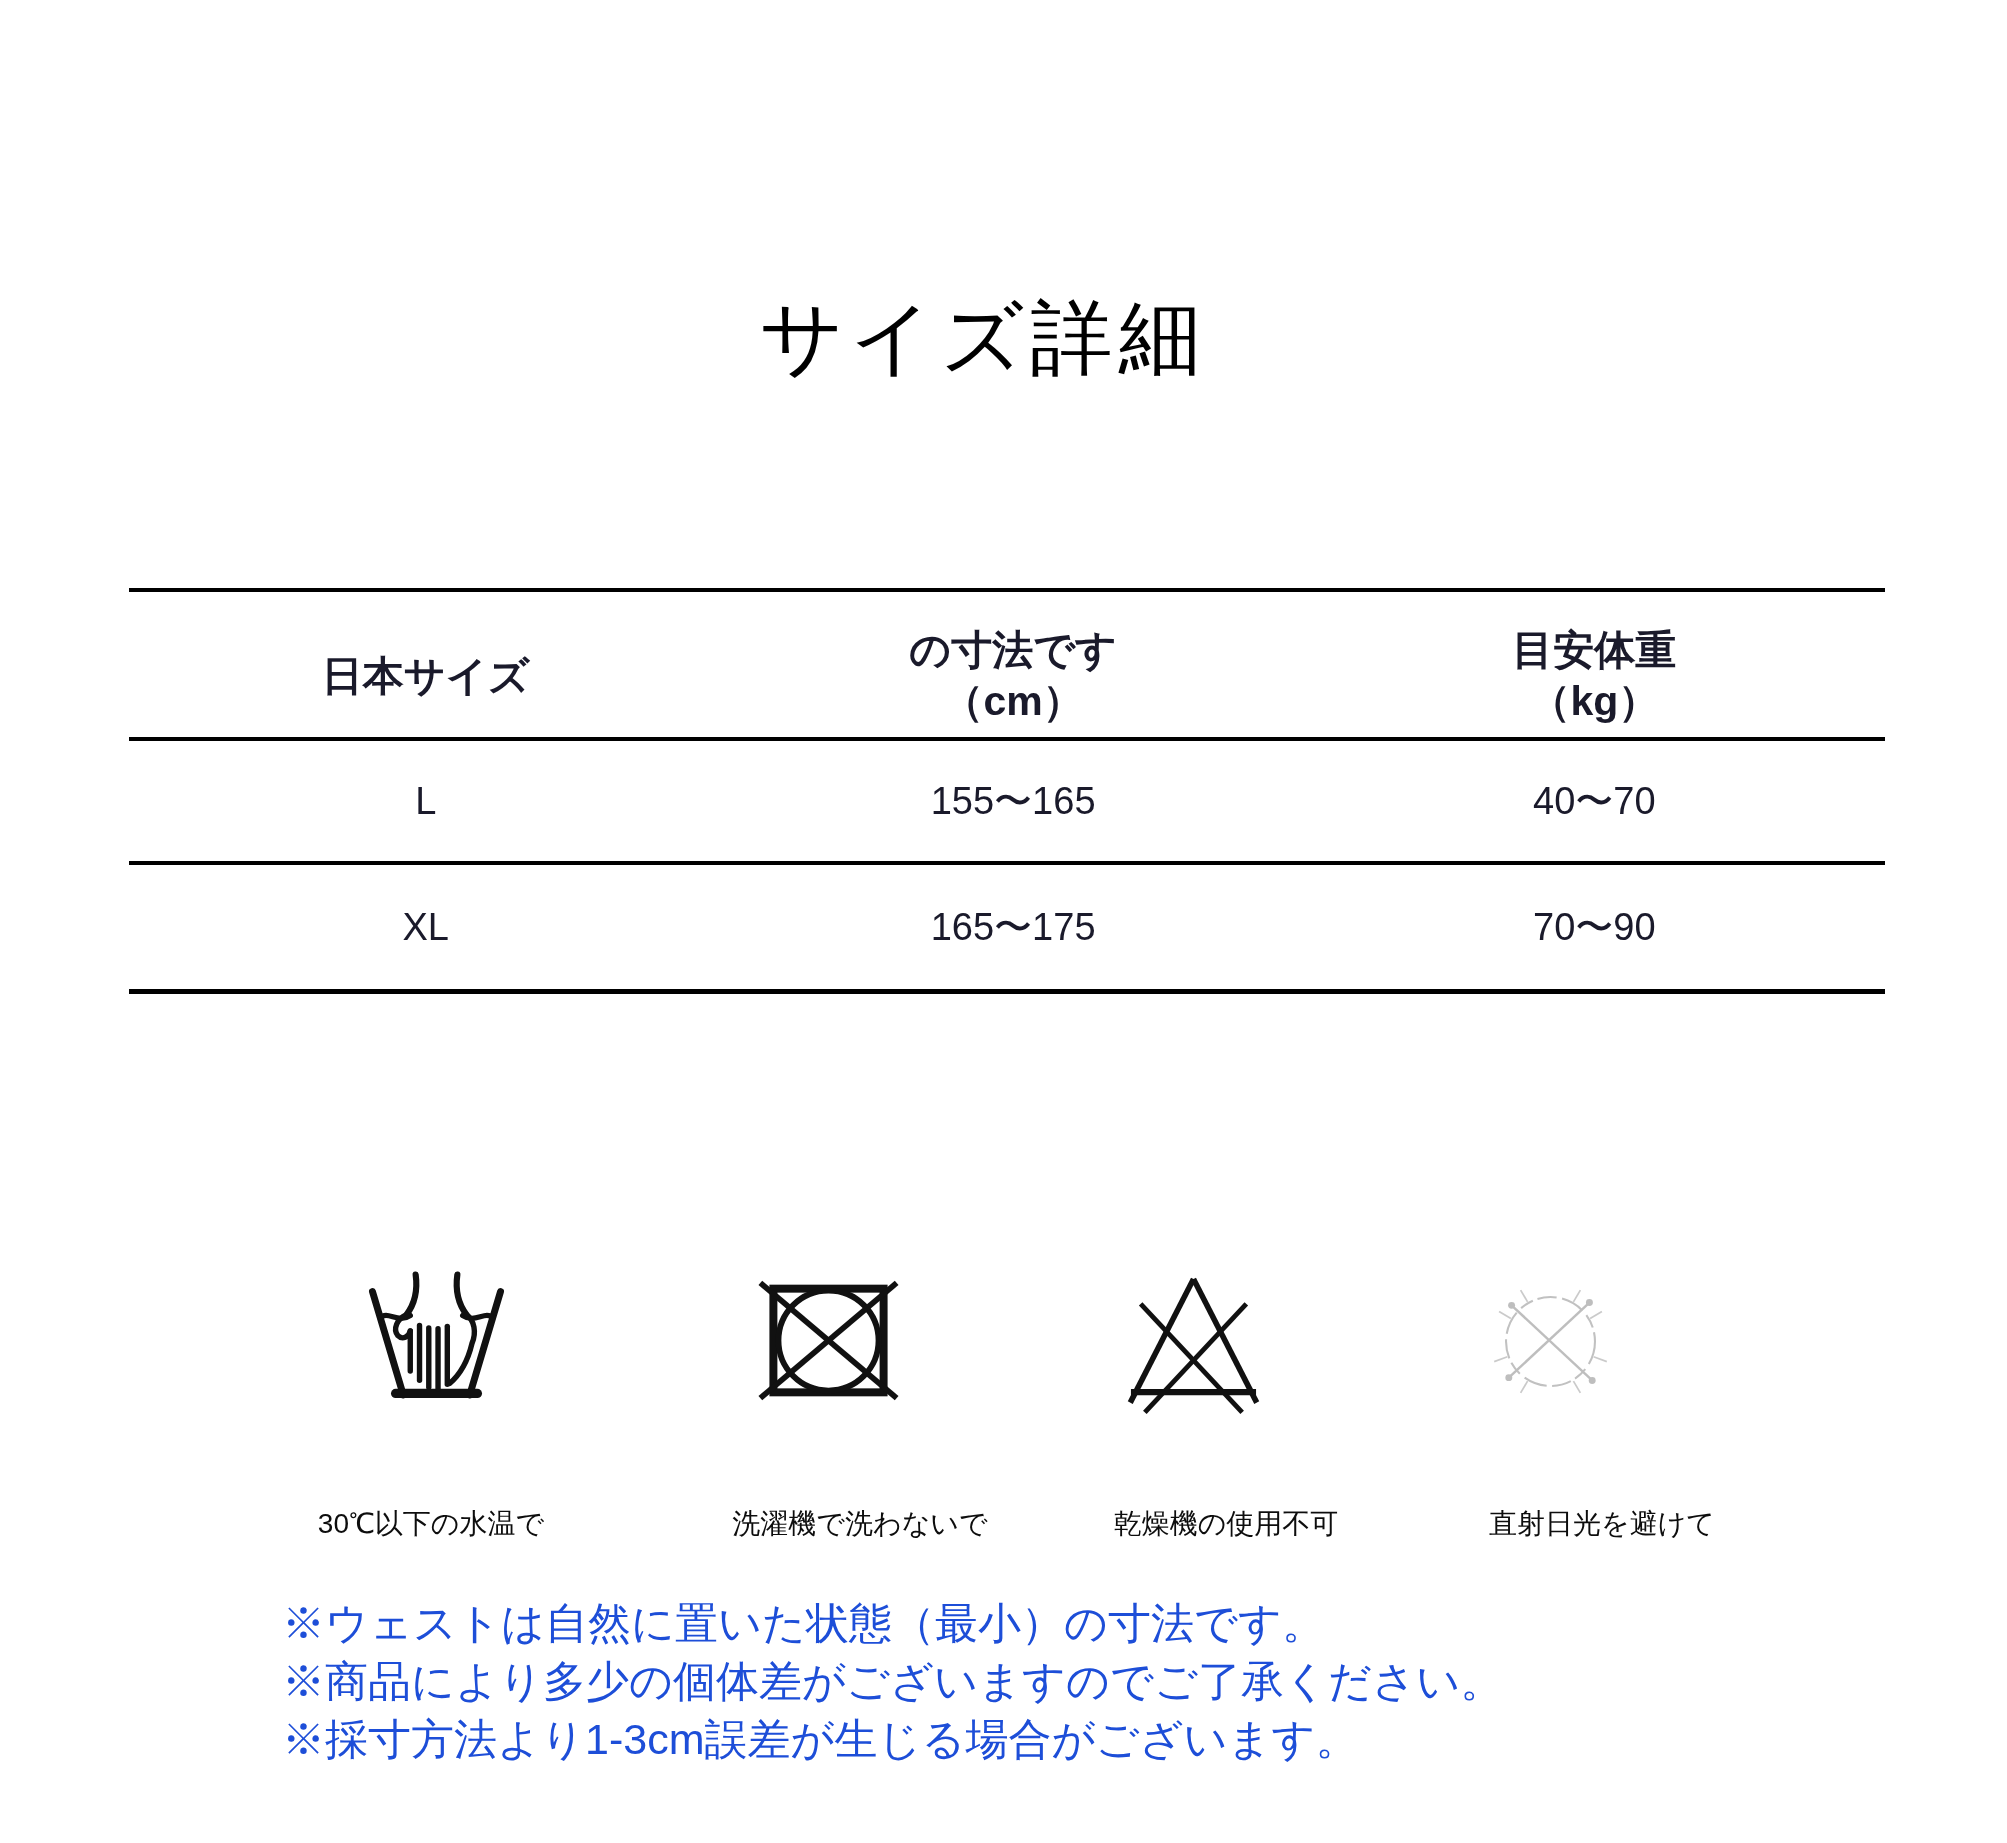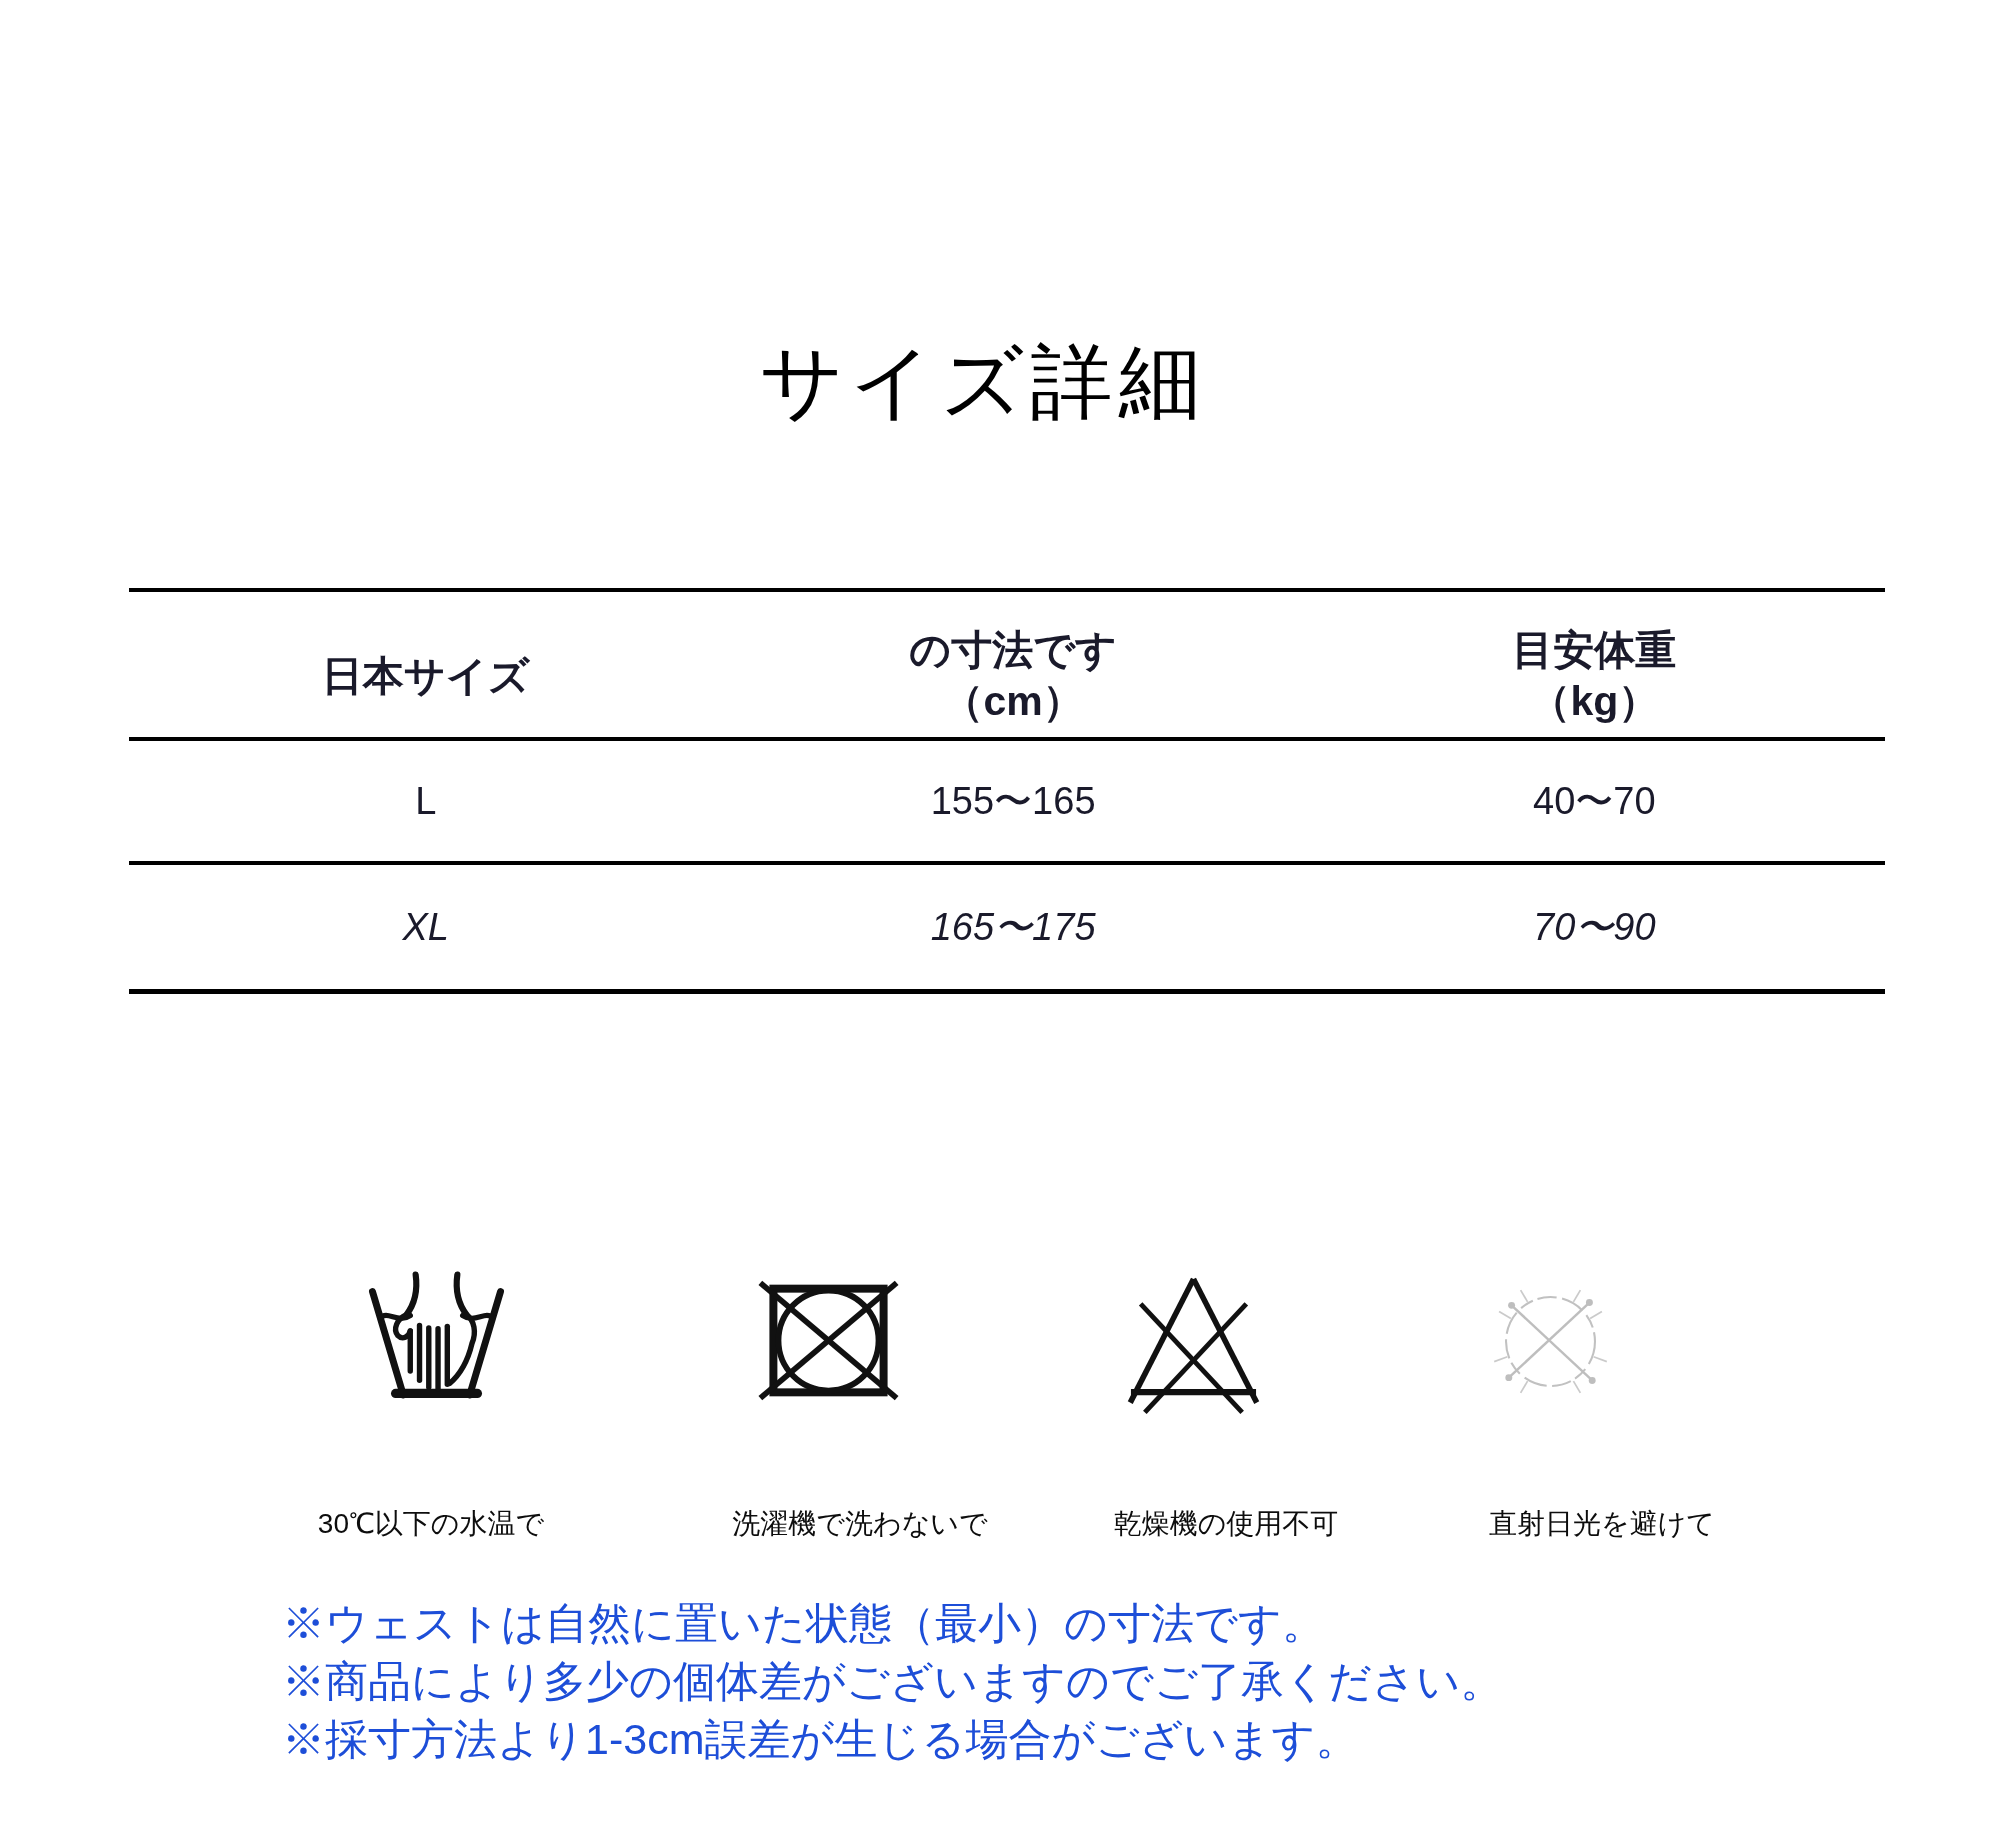--- a/index.html
+++ b/index.html
@@ -9,31 +9,31 @@
     background:#ffffff;
     font-family:"Liberation Sans",sans-serif;
     overflow:hidden;
   }
   
   .page-title{
     position:absolute;left:0;top:291px;width:1967px;
     text-align:center;
     font-size:82px;line-height:93px;
     font-weight:500;color:#000000;
-    letter-spacing:6.3px;white-space:nowrap;margin-top:44px;
+    letter-spacing:6.3px;white-space:nowrap;
   }
   
   .size-table{
     position:absolute;left:129px;top:588px;width:1756px;
     border-top:4px solid #000;border-bottom:5.5px solid #000;
     color:#1a1a2b;
   }
   .t-head{display:flex;height:126px;box-sizing:border-box;border-bottom:4.7px solid #000;margin-top:23px;}
   .t-row1{display:flex;height:124px;box-sizing:border-box;border-bottom:4.7px solid #000;}
-  .t-row2{display:flex;height:124px;box-sizing:border-box;font-style:italic;}
+  .t-row2{display:flex;height:124px;box-sizing:border-box;}
   .tc{display:flex;flex-direction:column;justify-content:center;align-items:center;}
   .c1{width:33.8%;}
   .c2{width:33.1%;}
   .c3{width:33.1%;}
   .th-line{font-weight:bold;font-size:41px;line-height:51px;white-space:nowrap;}
   .td-text{font-size:38px;line-height:44px;white-space:nowrap;}
   
   .care-icon{position:absolute;}
   .icon-hand-wash{left:359px;top:1270px;width:155px;height:142px;}
   .icon-no-machine-wash{left:756px;top:1274px;width:145px;height:133px;}

